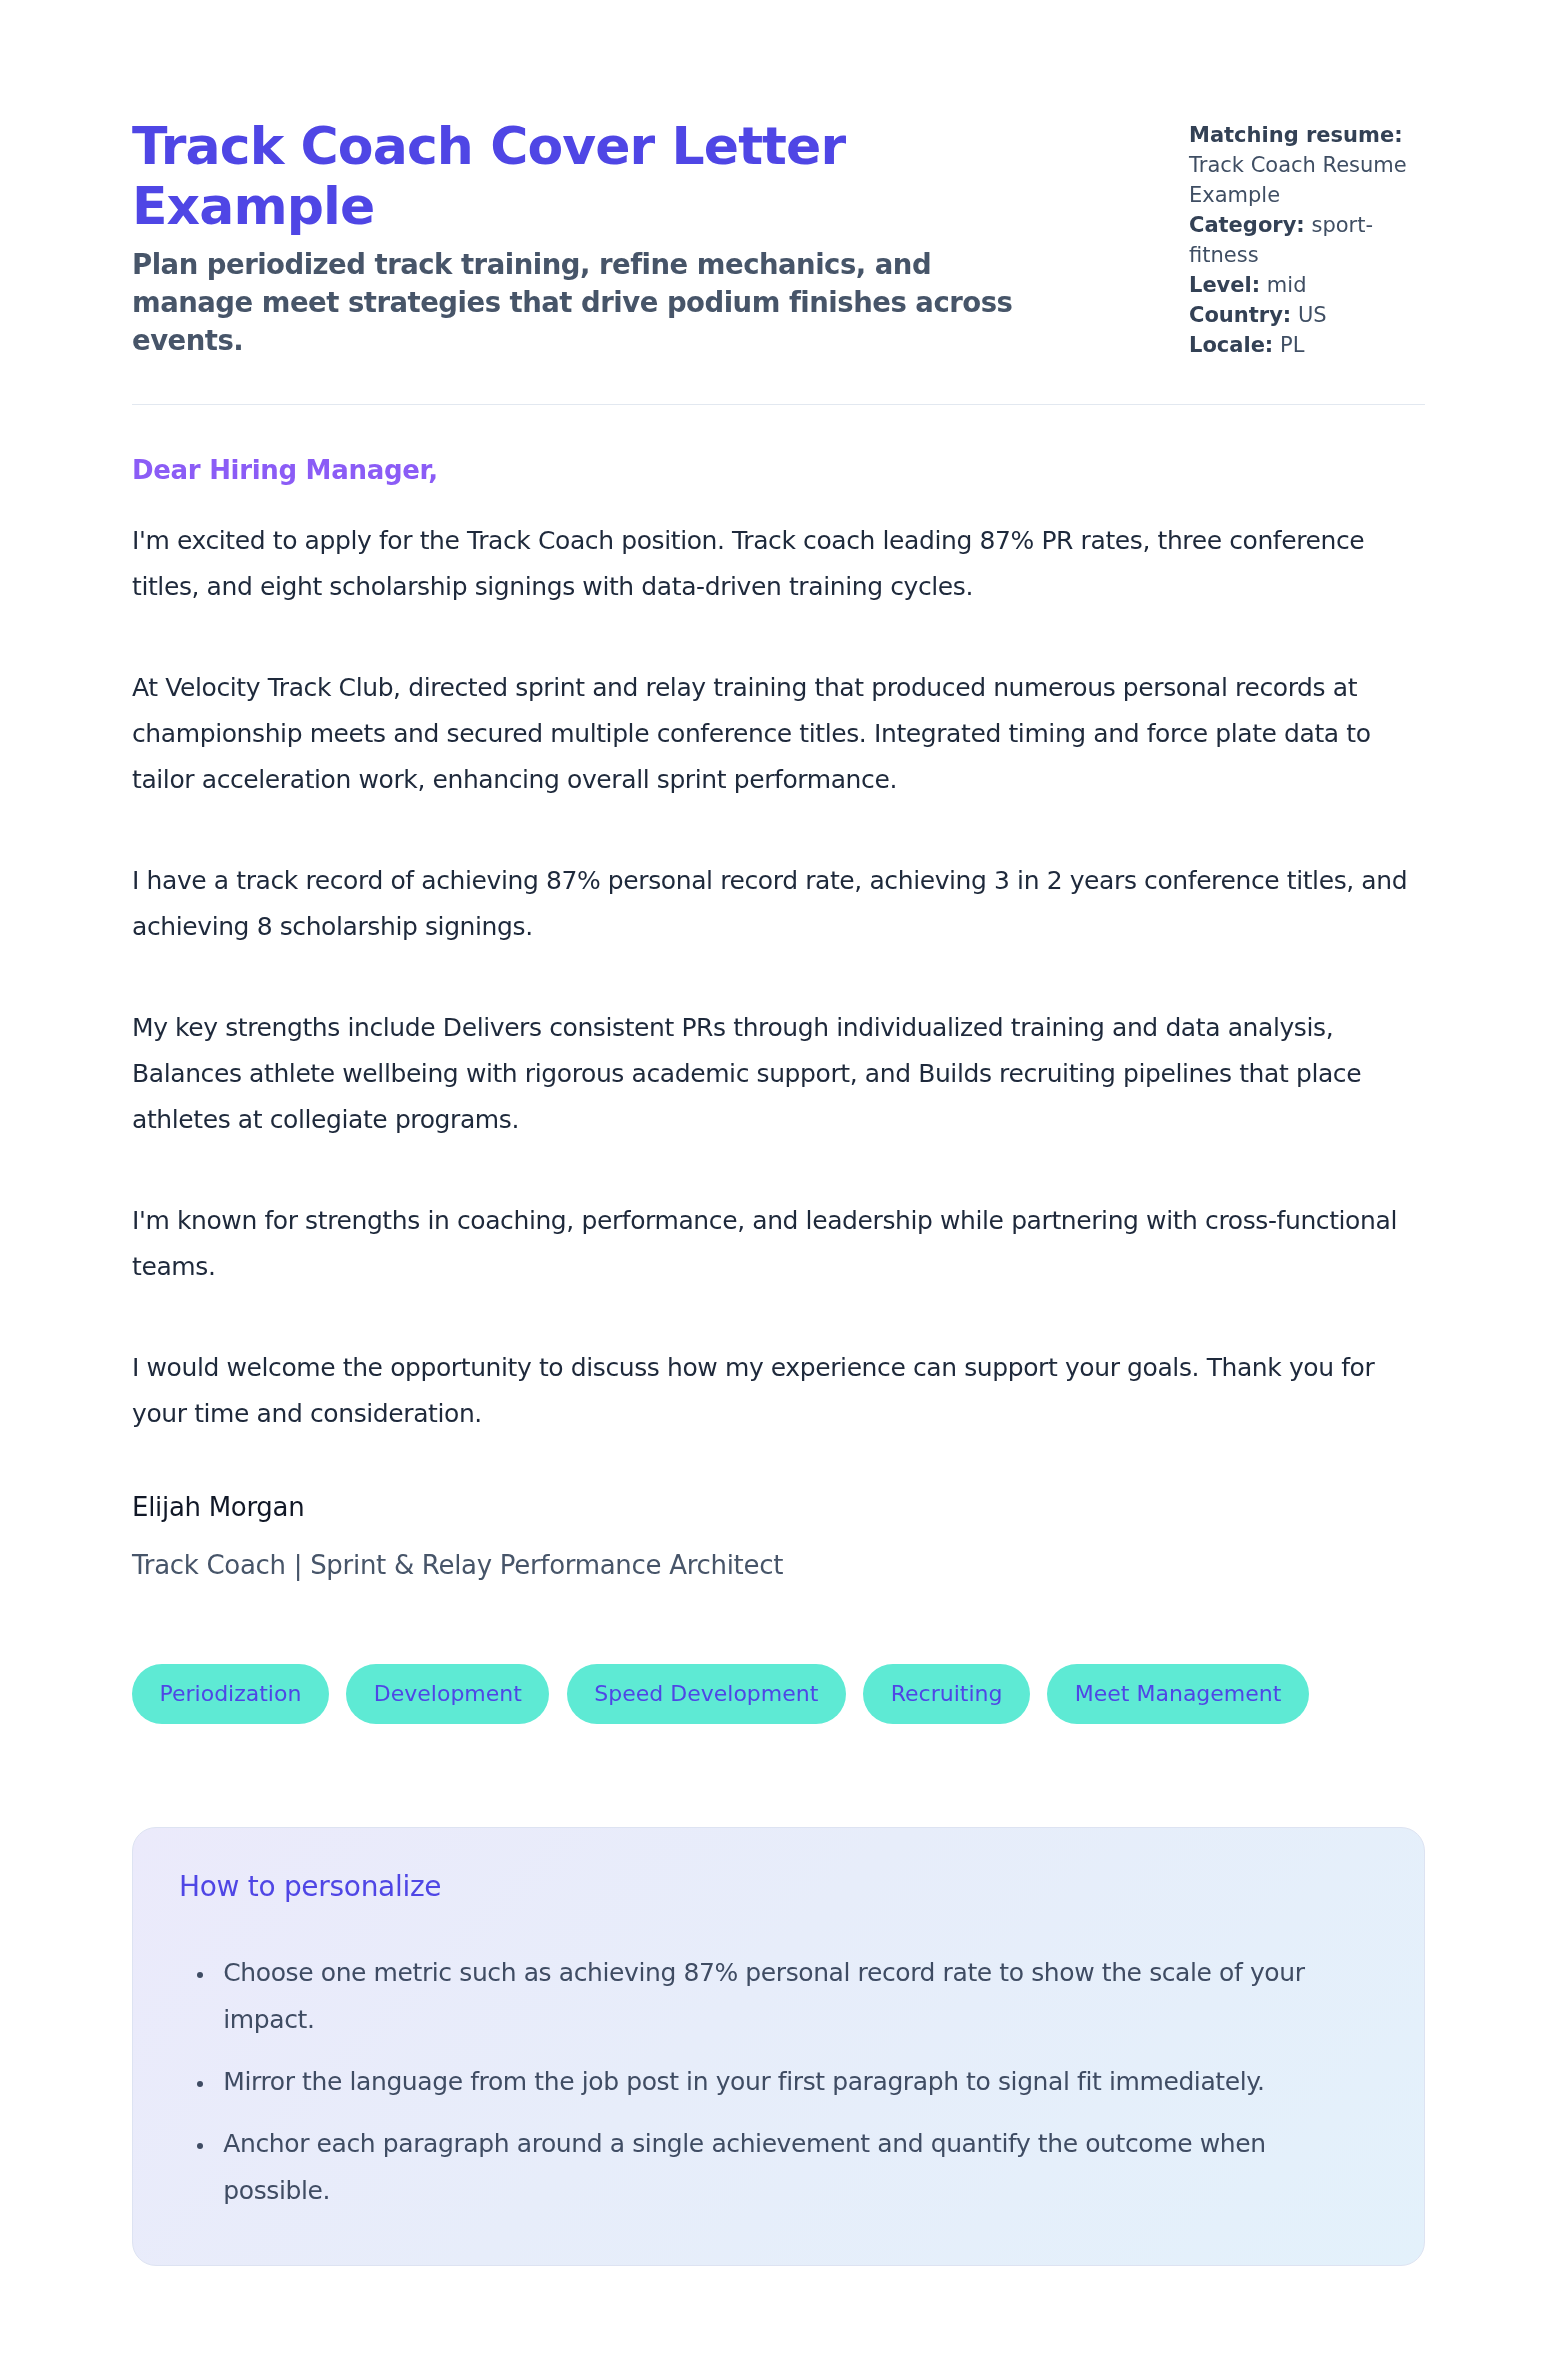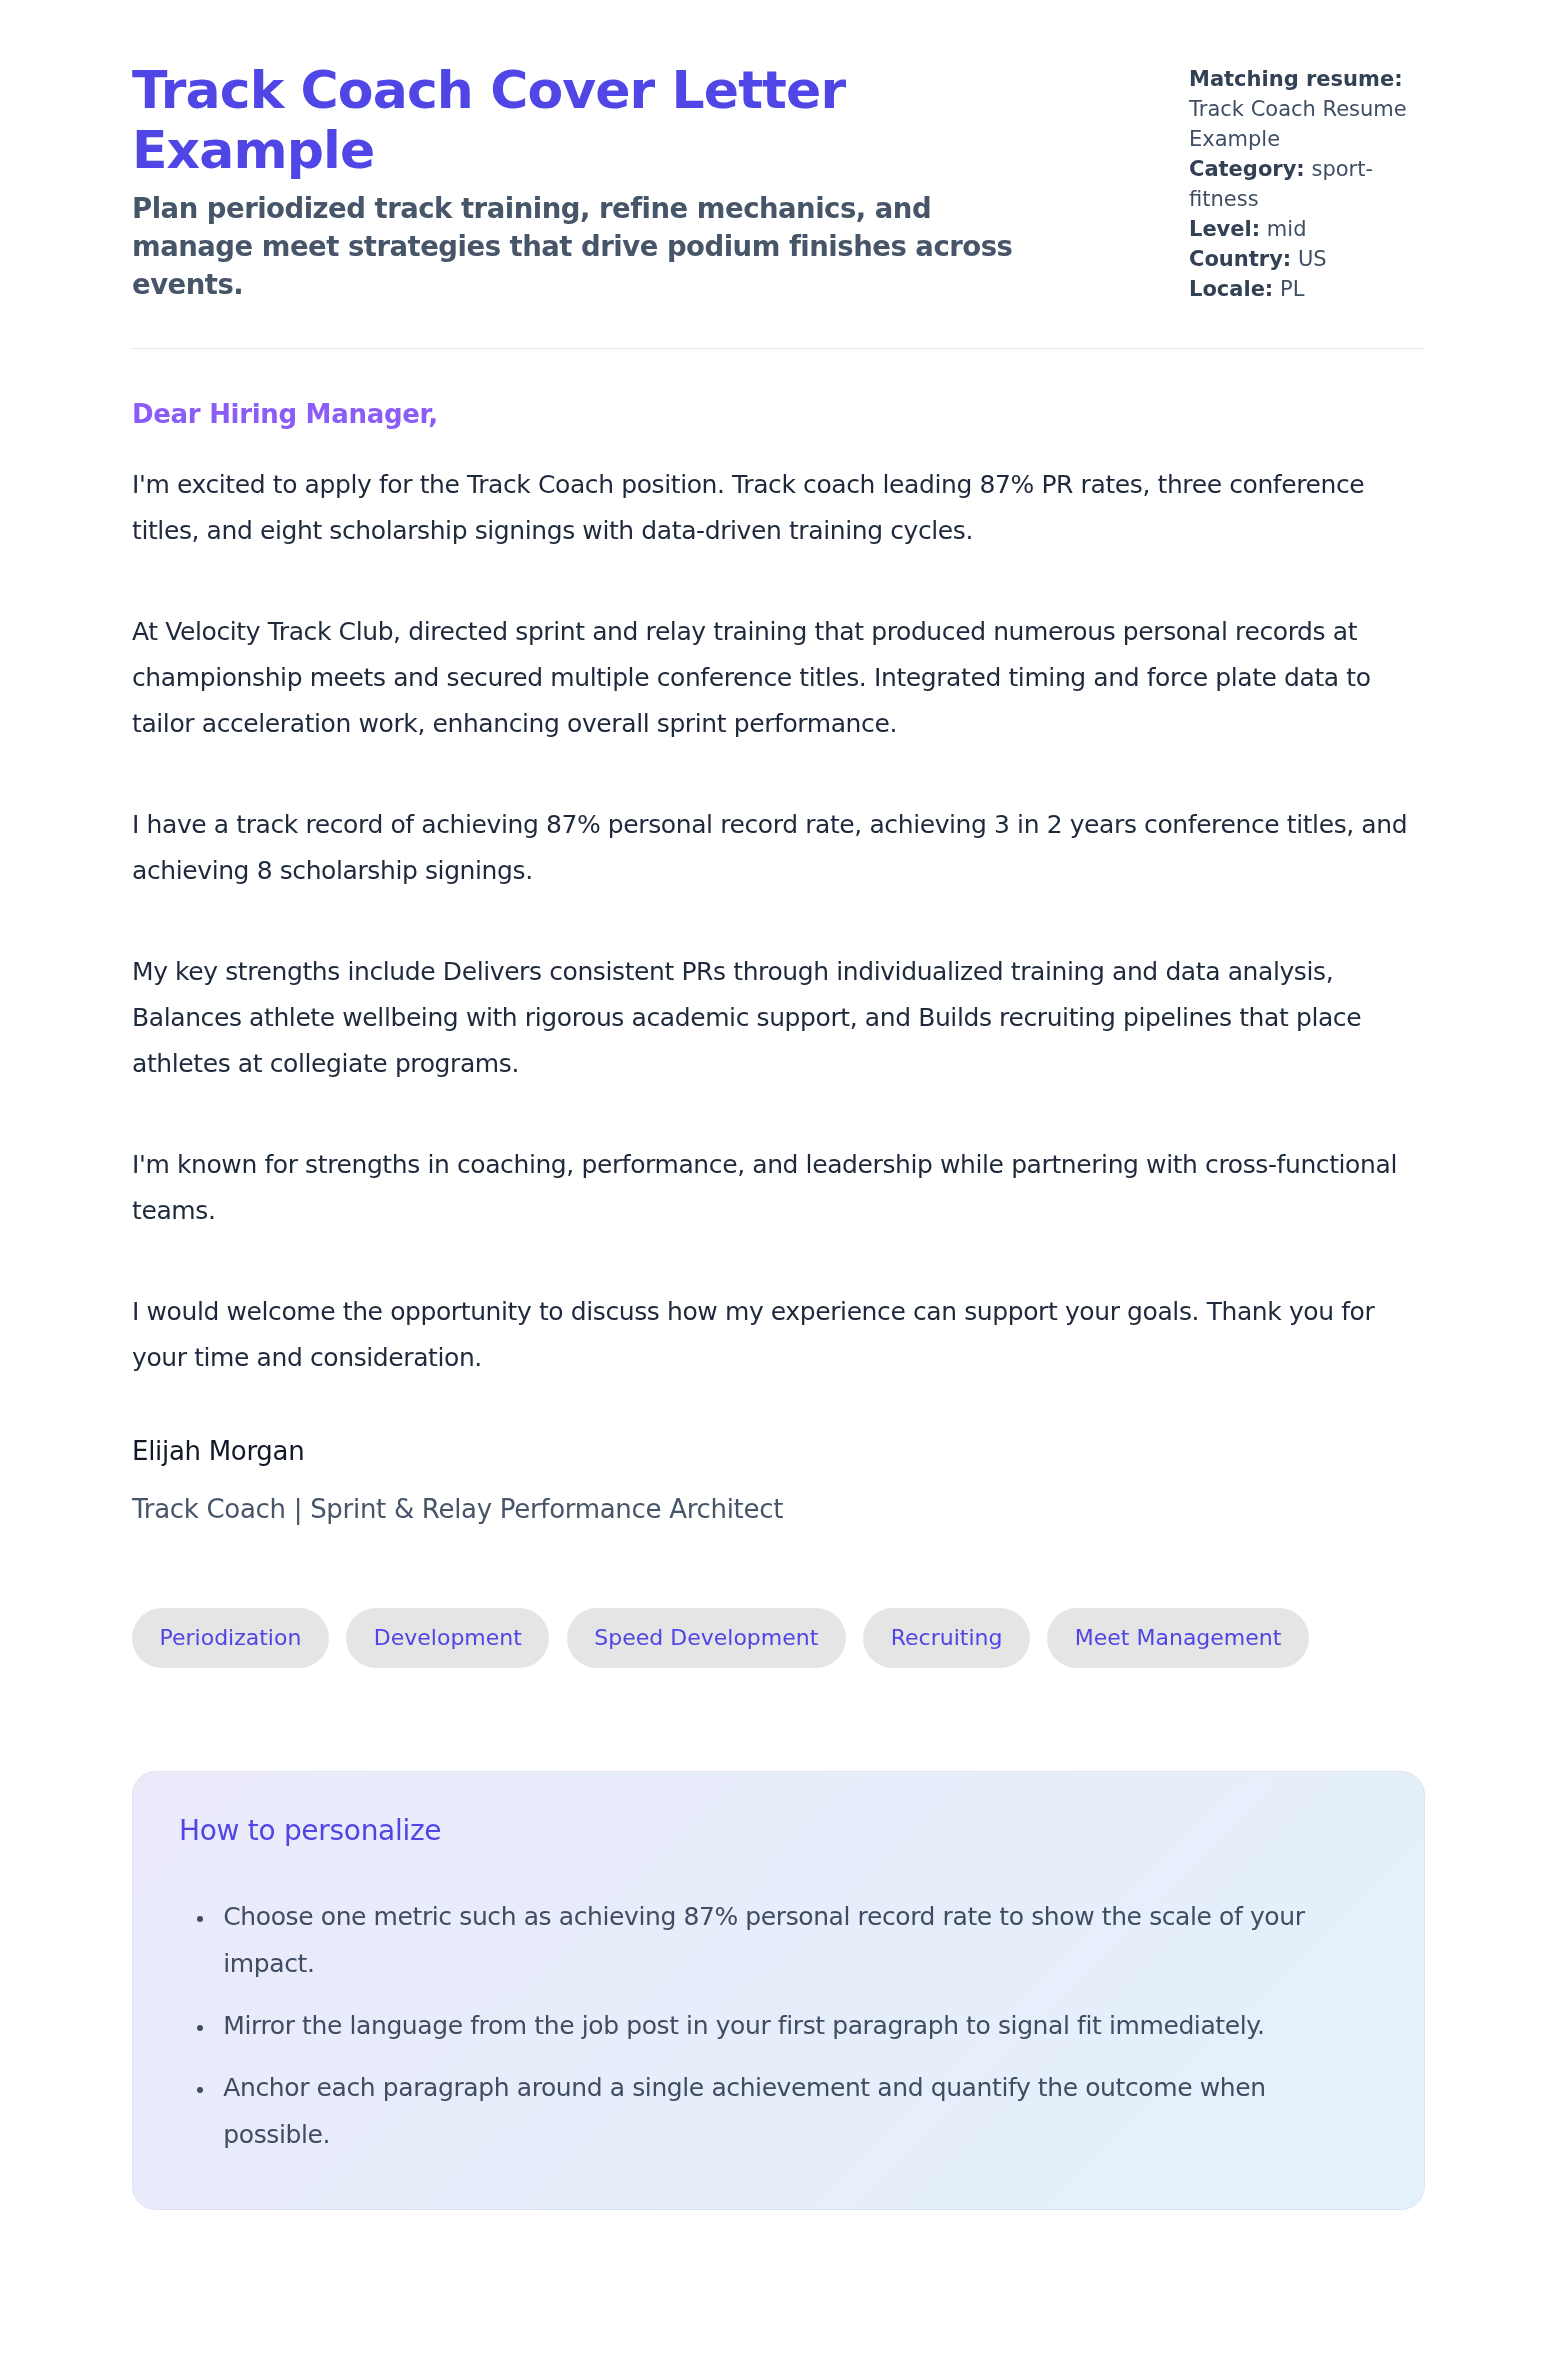--- a/index.html
+++ b/index.html
@@ -7,21 +7,21 @@
   body {
     width: 1557px;
     height: 2377px;
     font-family: "DejaVu Sans", "Liberation Sans", sans-serif;
     color: #1e293b;
     overflow: hidden;
   }
   .container {
     width: 1293px;
     margin: 0 auto;
-    padding-top: 60px;
+    padding-top: 116px;
   }
   
   .header { display: flex; justify-content: space-between; align-items: flex-start; }
   .header-left { flex: 1 1 auto; max-width: 952px; }
   h1.page-title {
     color: #4f46e5;
     font-size: 52px;
     line-height: 60px;
     font-weight: bold;
     letter-spacing: -0.9px;
@@ -85,21 +85,21 @@
   
   .tags {
     margin-top: 84px;
     display: flex;
     flex-wrap: wrap;
     gap: 17.4px;
   }
   .tag-pill {
     display: inline-flex;
     align-items: center;
-    background: #e5e5e5;
+    background: #5eead4;
     color: #4f46e5;
     border-radius: 915px;
     padding: 17.4px 27.5px;
     font-size: 22px;
     line-height: 26px;
     white-space: nowrap;
     cursor: pointer;
   }
   
   .tips-box {

